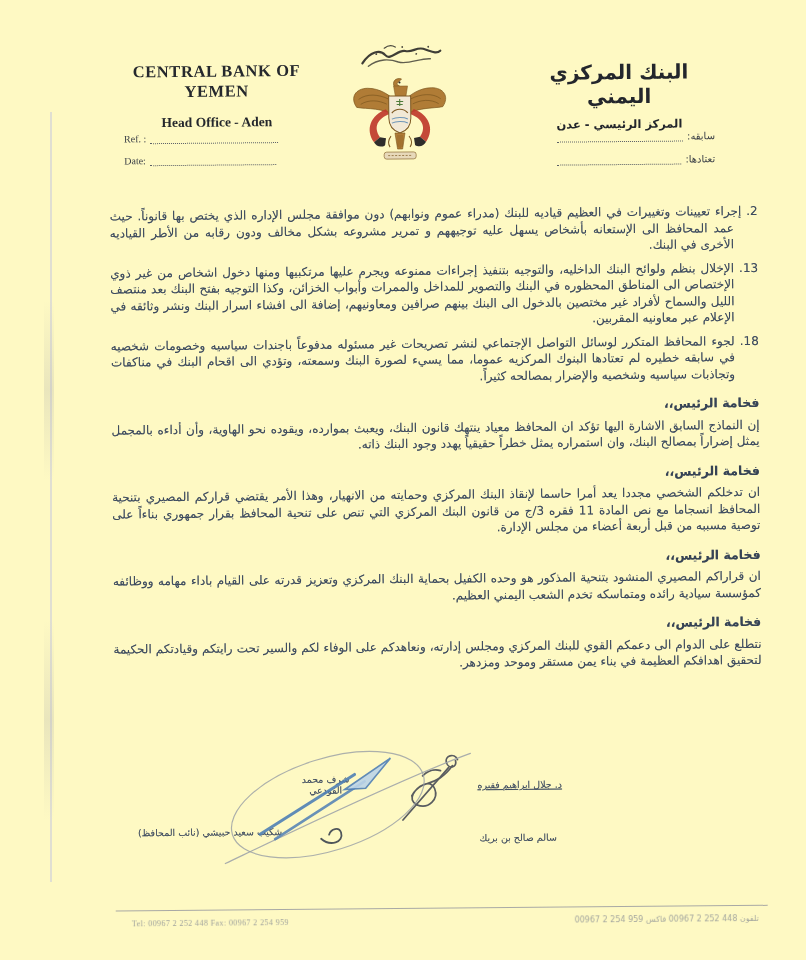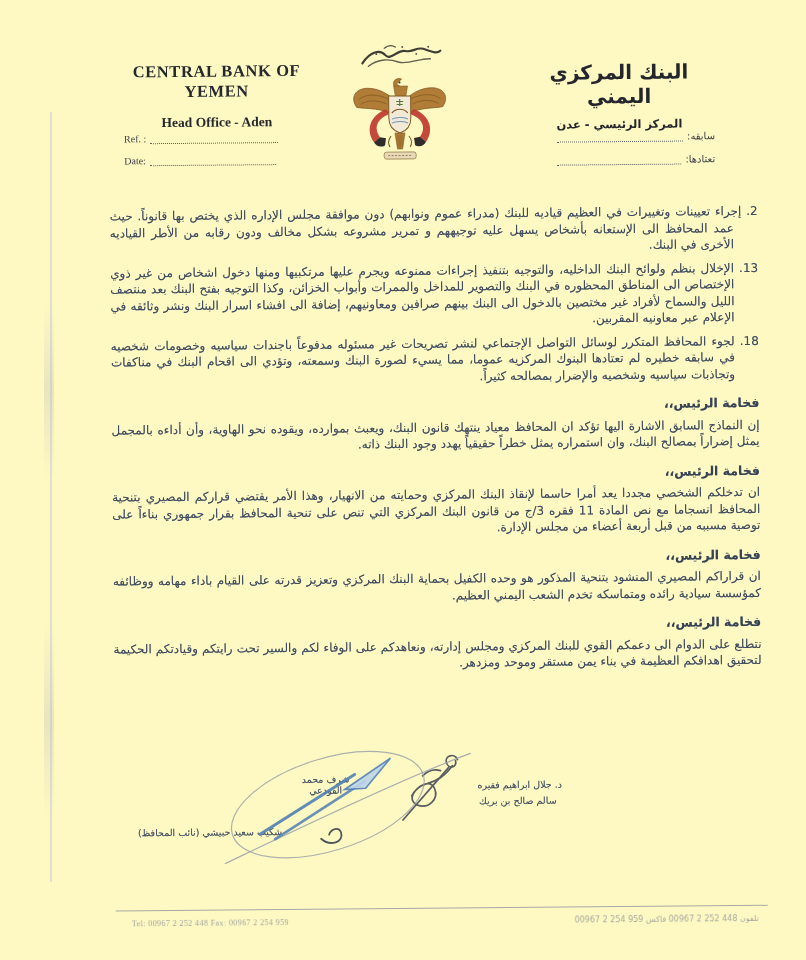--- a/index.html
+++ b/index.html
@@ -141,22 +141,22 @@
       <div class="sec-head">فخامة الرئيس،،</div>
       <p class="sec-para">ان تدخلكم الشخصي مجددا يعد أمرا حاسما لإنقاذ البنك المركزي وحمايته من الانهيار، وهذا الأمر يقتضي قراركم المصيري بتنحية المحافظ انسجاما مع نص المادة 11 فقره 3/ج من قانون البنك المركزي التي تنص على تنحية المحافظ بقرار جمهوري بناءاً على توصية مسببه من قبل أربعة أعضاء من مجلس الإدارة.</p>
 
       <div class="sec-head">فخامة الرئيس،،</div>
       <p class="sec-para">ان قراراكم المصيري المنشود بتنحية المذكور هو وحده الكفيل بحماية البنك المركزي وتعزيز قدرته على القيام باداء مهامه ووظائفه كمؤسسة سيادية رائده ومتماسكه تخدم الشعب اليمني العظيم.</p>
 
       <div class="sec-head">فخامة الرئيس،،</div>
       <p class="sec-para">نتطلع على الدوام الى دعمكم القوي للبنك المركزي ومجلس إدارته، ونعاهدكم على الوفاء لكم والسير تحت رايتكم وقيادتكم الحكيمة لتحقيق اهدافكم العظيمة في بناء يمن مستقر وموحد ومزدهر.</p>
     </div>
 
-    <div class="sig-name" style="left:462px;top:780px;width:110px;">د. جلال ابراهيم فقيره</div>
-    <div class="sig-name" style="left:465px;top:796px;width:100px;">سالم صالح بن بريك</div>
+    <div class="sig-name" style="left:462px;top:780px;width:110px;text-decoration:underline;">د. جلال ابراهيم فقيره</div>
+    <div class="sig-name" style="left:465px;top:833px;width:100px;">سالم صالح بن بريك</div>
     <div class="sig-name" style="left:283px;top:773px;width:80px;">شرف محمد الفودعي</div>
     <div class="sig-name" style="left:126px;top:825px;width:162px;">شكيب سعيد حبيشي  (نائب المحافظ)</div>
 
     <svg class="sig-svg" style="left:392px;top:750px;" width="72" height="80" viewBox="0 0 72 80">
       <g fill="none" stroke="#474b56" stroke-width="1.7" stroke-linecap="round" opacity=".9">
         <path d="M63,10 C60,3 50,6 52,13 C54,20 63,18 61,11"></path>
         <path d="M58,16 C50,27 42,31 32,34 C19,38 12,50 22,55 C34,60 44,49 40,39 C36,29 23,35 17,46"></path>
         <path d="M8,70 L54,18"></path>
         <path d="M28,26 C33,21 40,19 46,21"></path>
       </g>

